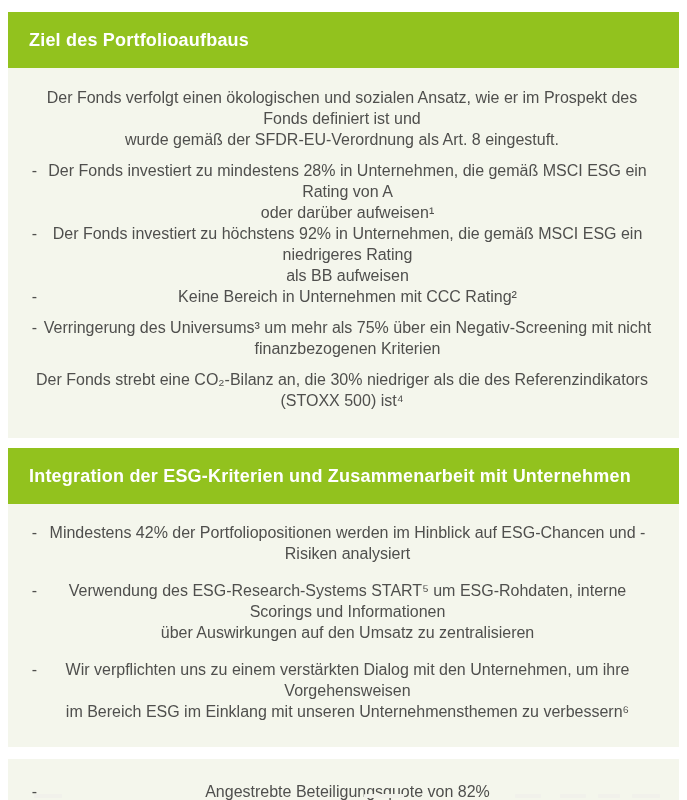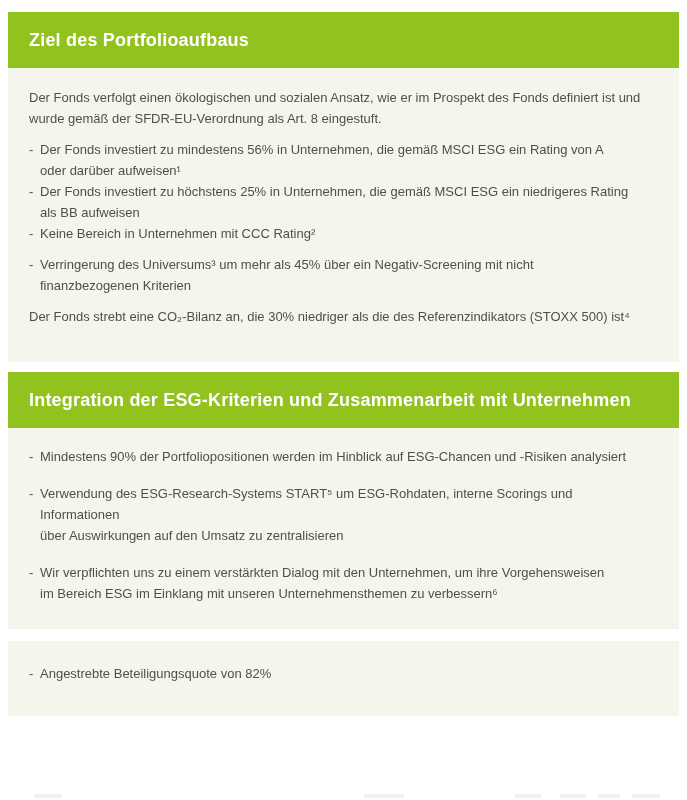--- a/index.html
+++ b/index.html
@@ -4,39 +4,39 @@
 <style>
   html,body{margin:0;padding:0;}
   body{
     width:687px;height:800px;overflow:hidden;
     background:var(--page-bg,#ffffff);
     font-family:"Liberation Sans","DejaVu Sans",sans-serif;
     -webkit-font-smoothing:antialiased;
   }
   .page{position:relative;width:687px;height:800px;}
   .content{position:absolute;left:8px;top:12px;width:671px;}
-  section.sec{margin:0 0 10px 0;}
+  section.sec{margin:0 0 10px 0;text-align:center;}
   section.sec:nth-child(2){margin-bottom:12px;}
   section.sec:nth-child(3){margin-bottom:0;}
   .bar{
     background:var(--green,#92c21e);
     color:var(--header-text,#ffffff);
     height:56px;box-sizing:border-box;
     display:flex;align-items:center;
     padding-left:21px;
   }
   .bar-title{
     margin:0;font-size:18px;font-weight:bold;line-height:20px;
     letter-spacing:0.2px;
   }
   .body{
     background:var(--section-bg,#f4f6ec);
     color:var(--text,#4f4f4d);
-    font-size:13px;line-height:21px;
-    padding:19px 24px 35px 21px;
+    font-size:16px;line-height:21px;
+    padding:19px 24px 27px 21px;
   }
   section.sec:nth-child(2) .body{padding-top:18px;padding-bottom:25px;}
   section.sec:nth-child(3) .body{padding-top:22px;padding-bottom:32px;}
   .para{white-space:pre-wrap;}
   .bullet{display:flex;}
   .bullet .dash{flex:0 0 11px;width:11px;}
   .bullet .txt{white-space:pre-wrap;flex:1 1 auto;}
   .spacer{height:10px;}
   section.sec:nth-child(2) .spacer{height:16px;}
   
@@ -54,50 +54,50 @@
       <section class="sec">
         <div class="bar">
           <h2 class="bar-title">Ziel des Portfolioaufbaus</h2>
         </div>
         <div class="body">
           <div class="para">Der Fonds verfolgt einen ökologischen und sozialen Ansatz, wie er im Prospekt des Fonds definiert ist und
 wurde gemäß der SFDR-EU-Verordnung als Art. 8 eingestuft.</div>
           <div class="spacer"></div>
           <div class="bullet">
             <span class="dash">-</span>
-            <span class="txt">Der Fonds investiert zu mindestens 56% in Unternehmen, die gemäß MSCI ESG ein Rating von A
+            <span class="txt">Der Fonds investiert zu mindestens 28% in Unternehmen, die gemäß MSCI ESG ein Rating von A
 oder darüber aufweisen¹</span>
           </div>
           <div class="bullet">
             <span class="dash">-</span>
-            <span class="txt">Der Fonds investiert zu höchstens 25% in Unternehmen, die gemäß MSCI ESG ein niedrigeres Rating
+            <span class="txt">Der Fonds investiert zu höchstens 92% in Unternehmen, die gemäß MSCI ESG ein niedrigeres Rating
 als BB aufweisen</span>
           </div>
           <div class="bullet">
             <span class="dash">-</span>
             <span class="txt">Keine Bereich in Unternehmen mit CCC Rating²</span>
           </div>
           <div class="spacer"></div>
           <div class="bullet">
             <span class="dash">-</span>
-            <span class="txt">Verringerung des Universums³ um mehr als 45% über ein Negativ-Screening mit nicht
+            <span class="txt">Verringerung des Universums³ um mehr als 75% über ein Negativ-Screening mit nicht
 finanzbezogenen Kriterien</span>
           </div>
           <div class="spacer"></div>
           <div class="para">Der Fonds strebt eine CO₂-Bilanz an, die 30% niedriger als die des Referenzindikators (STOXX 500) ist⁴</div>
         </div>
       </section>
       <section class="sec">
         <div class="bar">
           <h2 class="bar-title">Integration der ESG-Kriterien und Zusammenarbeit mit Unternehmen</h2>
         </div>
         <div class="body">
           <div class="bullet">
             <span class="dash">-</span>
-            <span class="txt">Mindestens 90% der Portfoliopositionen werden im Hinblick auf ESG-Chancen und -Risiken analysiert</span>
+            <span class="txt">Mindestens 42% der Portfoliopositionen werden im Hinblick auf ESG-Chancen und -Risiken analysiert</span>
           </div>
           <div class="spacer"></div>
           <div class="bullet">
             <span class="dash">-</span>
             <span class="txt">Verwendung des ESG-Research-Systems START⁵ um ESG-Rohdaten, interne Scorings und Informationen
 über Auswirkungen auf den Umsatz zu zentralisieren</span>
           </div>
           <div class="spacer"></div>
           <div class="bullet">
             <span class="dash">-</span>

